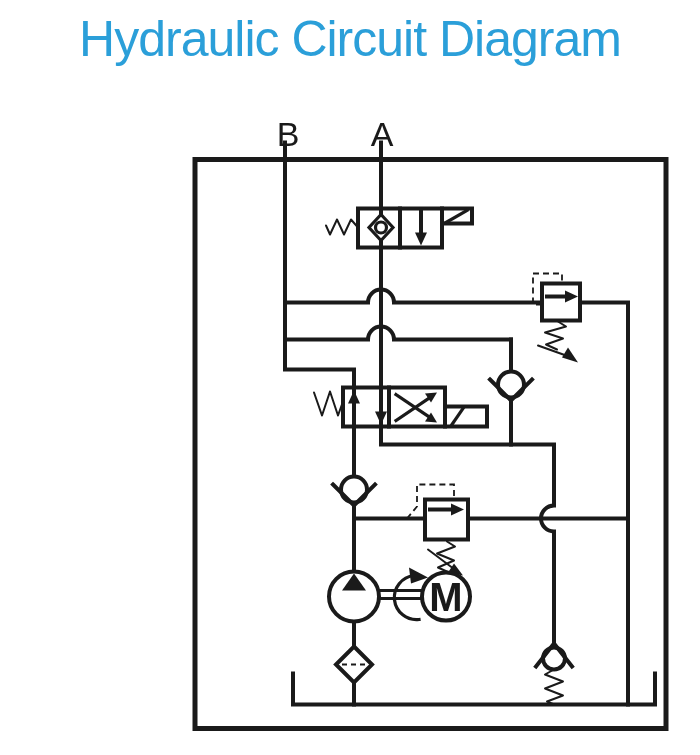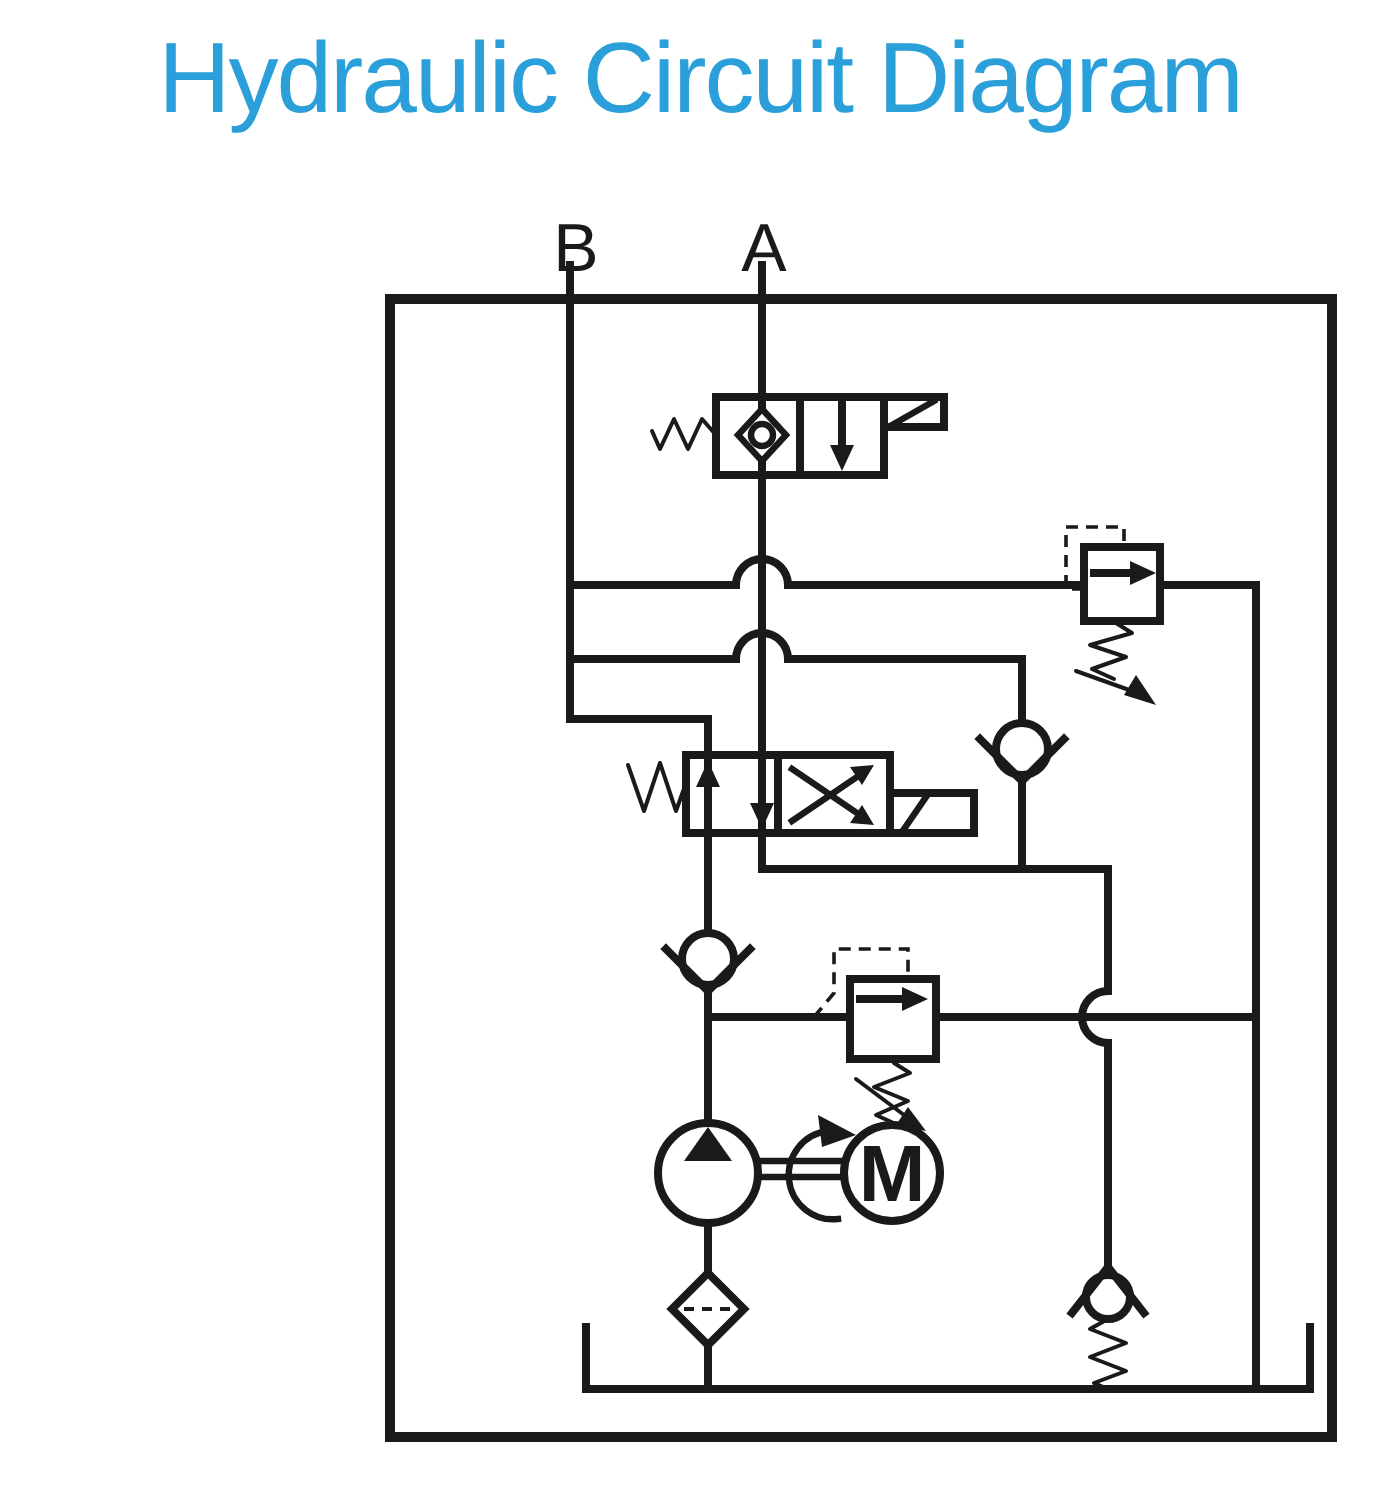--- a/index.html
+++ b/index.html
@@ -1,21 +1,21 @@
 <!DOCTYPE html>
 <html style="--accent: #2B9FD9; --ink: #1a1a1a; --bg: #ffffff;"><head>
 <meta charset="utf-8">
 <style>
   html,body{margin:0;padding:0;}
   body{
     width:700px;height:755px;background:var(--bg,#ffffff);
     font-family:"Liberation Sans", sans-serif;overflow:hidden;
   }
   .page-title{
-    margin:10px 0 0 0;text-align:center;
+    margin:10px 0 10px 0;text-align:center;
     font-size:50px;font-weight:400;letter-spacing:-1px;
     color:var(--accent,#2B9FD9);
   }
   svg{display:block;}
   .ln   {fill:none;stroke:var(--ink,#1a1a1a);stroke-width:4;stroke-linecap:square;stroke-linejoin:miter;}
   .ln5  {fill:none;stroke:var(--ink,#1a1a1a);stroke-width:5;stroke-linecap:square;}
   .ln35 {fill:none;stroke:var(--ink,#1a1a1a);stroke-width:3.2;stroke-linecap:square;}
   .thin {fill:none;stroke:var(--ink,#1a1a1a);stroke-width:2;stroke-linecap:round;stroke-linejoin:round;}
   .dash {fill:none;stroke:var(--ink,#1a1a1a);stroke-width:1.8;stroke-dasharray:6 4;}
   .dash2{fill:none;stroke:var(--ink,#1a1a1a);stroke-width:2;stroke-dasharray:5 4;}

